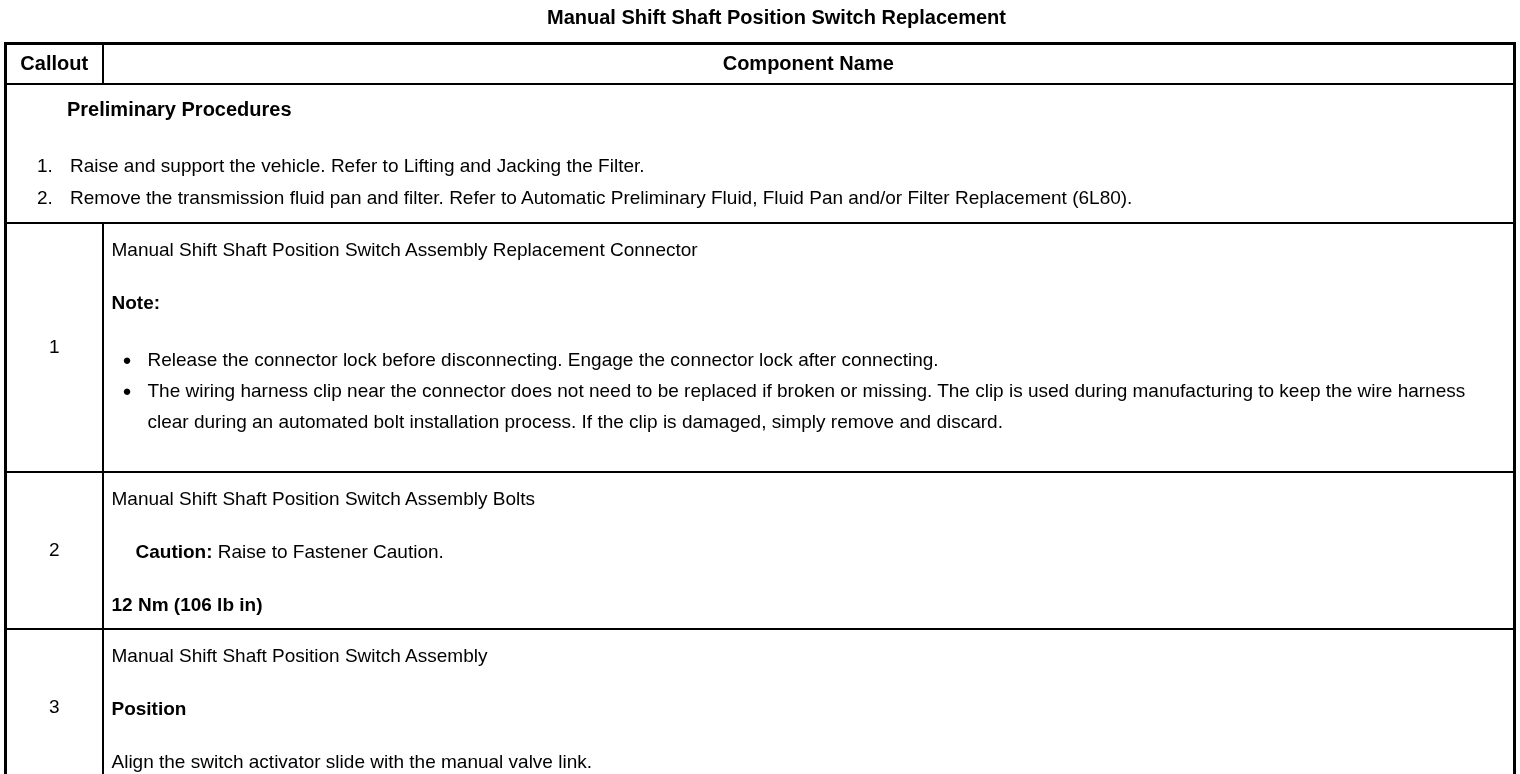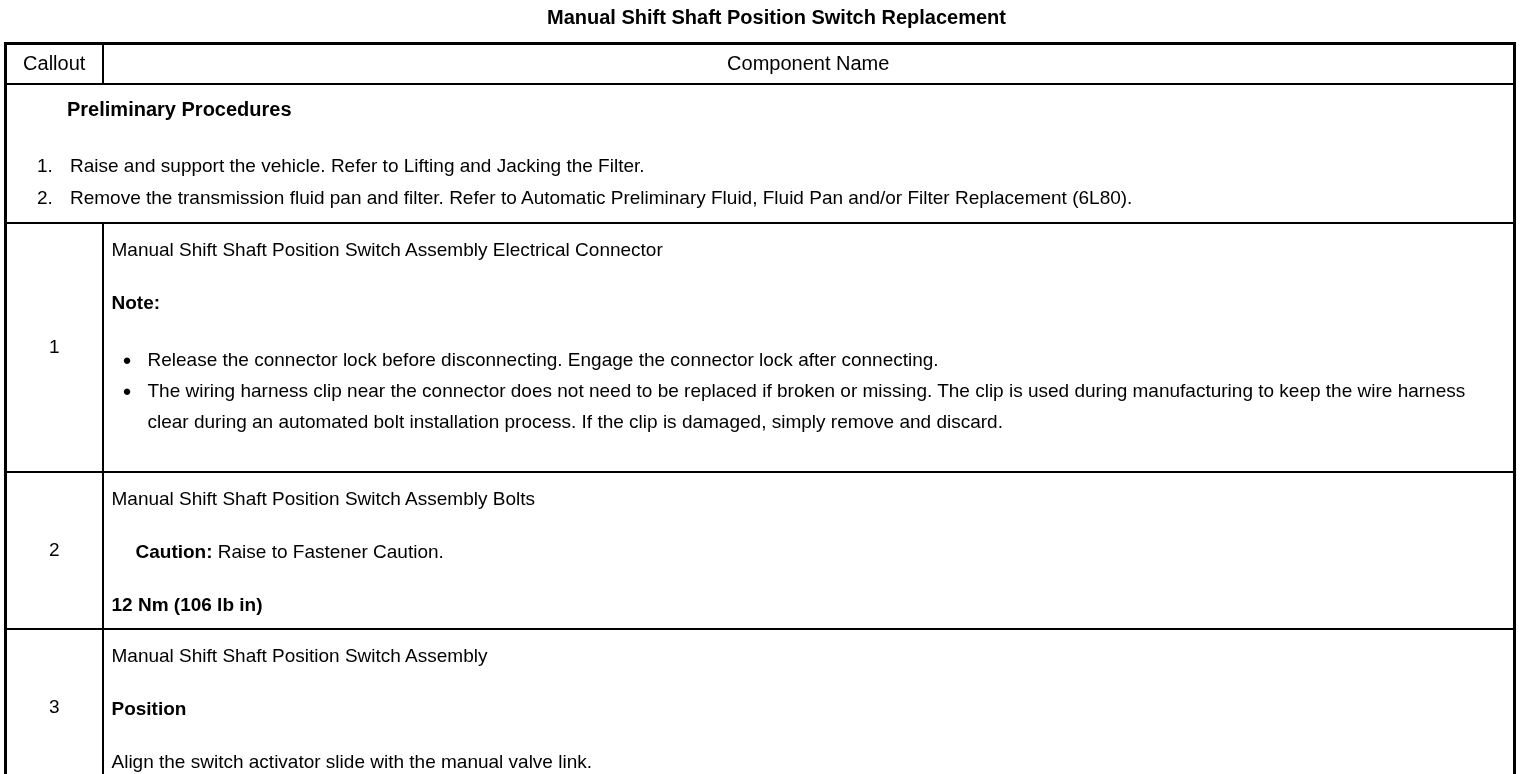--- a/index.html
+++ b/index.html
@@ -27,21 +27,21 @@
     border: 3px solid #000000;
   }
   table.component-table th,
   table.component-table td {
     border: 2px solid #000000;
   }
   col.callout-col { width: 97px; }
   tr.header-row { height: 40px; }
   tr.header-row th {
     font-size: 20px;
-    font-weight: normal;
+    font-weight: bold;
     text-align: center;
     vertical-align: middle;
   }
   tr.prelim-row { height: 128px; }
   td.prelim-cell {
     vertical-align: top;
     padding: 13px 8px 8px 14px;
     font-size: 19px;
   }
   .prelim-heading {
@@ -118,21 +118,21 @@
       <div class="prelim-step">
         <span class="step-num">2.</span>
         <span class="step-text">Remove the transmission fluid pan and filter. Refer to Automatic Preliminary Fluid, Fluid Pan and/or Filter Replacement (6L80).</span>
       </div>
     </td>
   </tr>
 
   <tr class="component-row row-1">
     <td class="callout-cell">1</td>
     <td class="content-cell">
-      <p>Manual Shift Shaft Position Switch Assembly Electrical Connector</p>
+      <p>Manual Shift Shaft Position Switch Assembly Replacement Connector</p>
       <p class="bold">Note:</p>
       <div class="bullet-list">
         <div class="bullet-item">
           <span class="bullet-marker">●</span>
           <span class="bullet-text">Release the connector lock before disconnecting. Engage the connector lock after connecting.</span>
         </div>
         <div class="bullet-item">
           <span class="bullet-marker">●</span>
           <span class="bullet-text">The wiring harness clip near the connector does not need to be replaced if broken or missing. The clip is used during manufacturing to keep the wire harness clear during an automated bolt installation process. If the clip is damaged, simply remove and discard.</span>
         </div>

